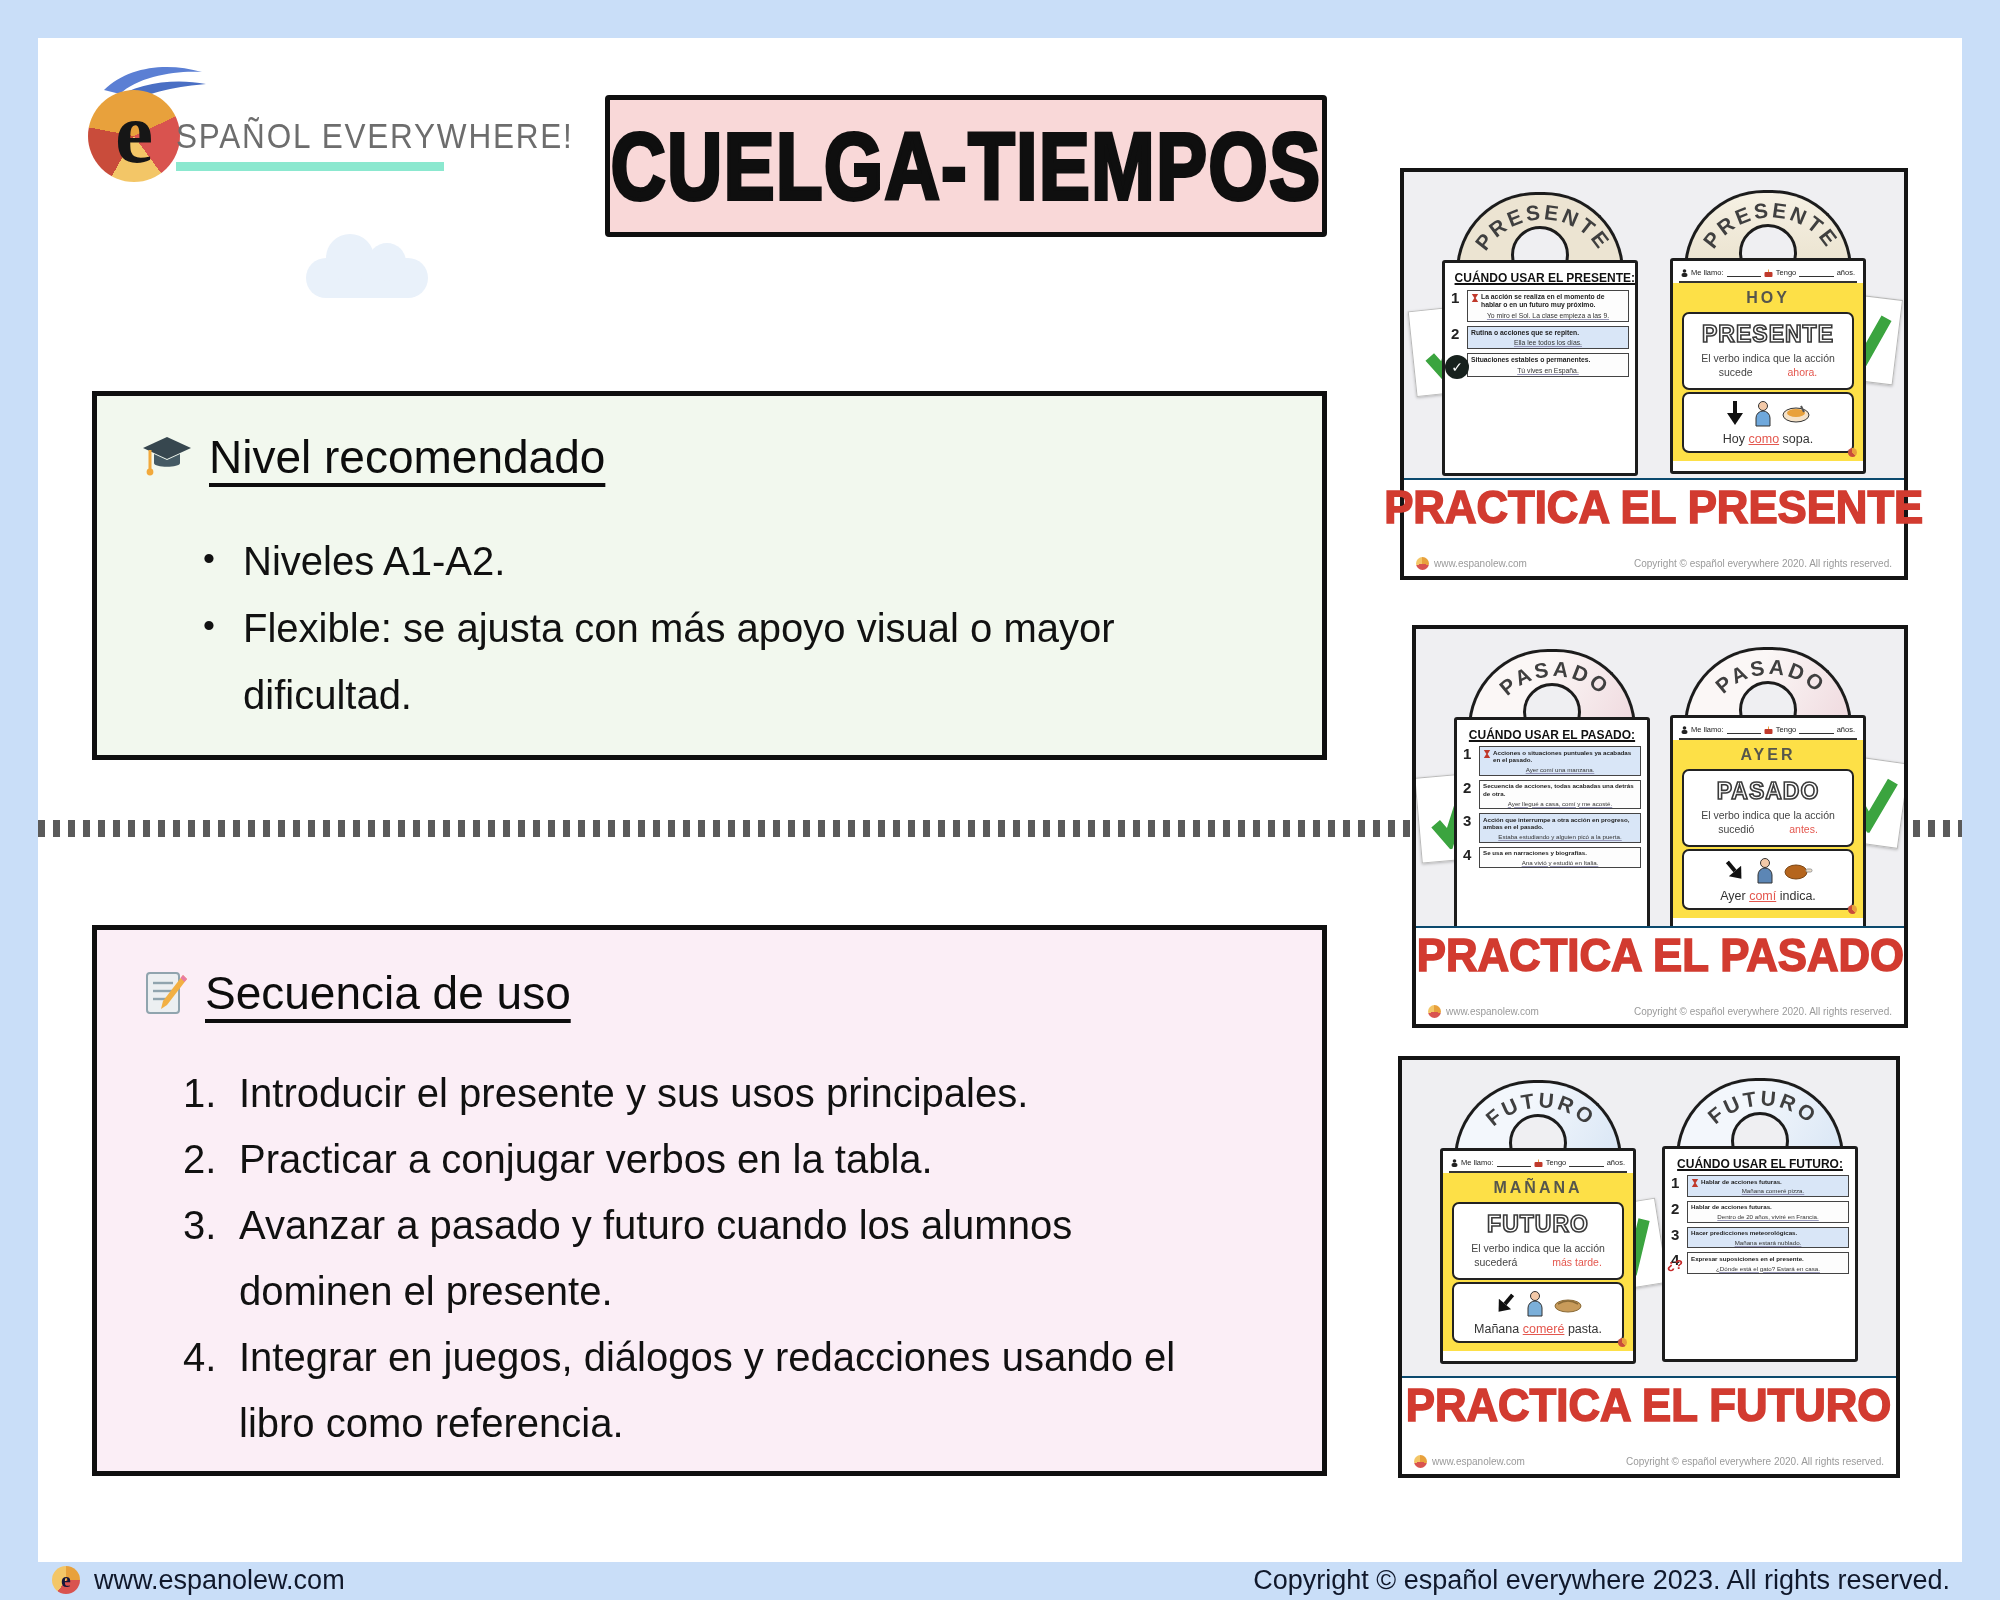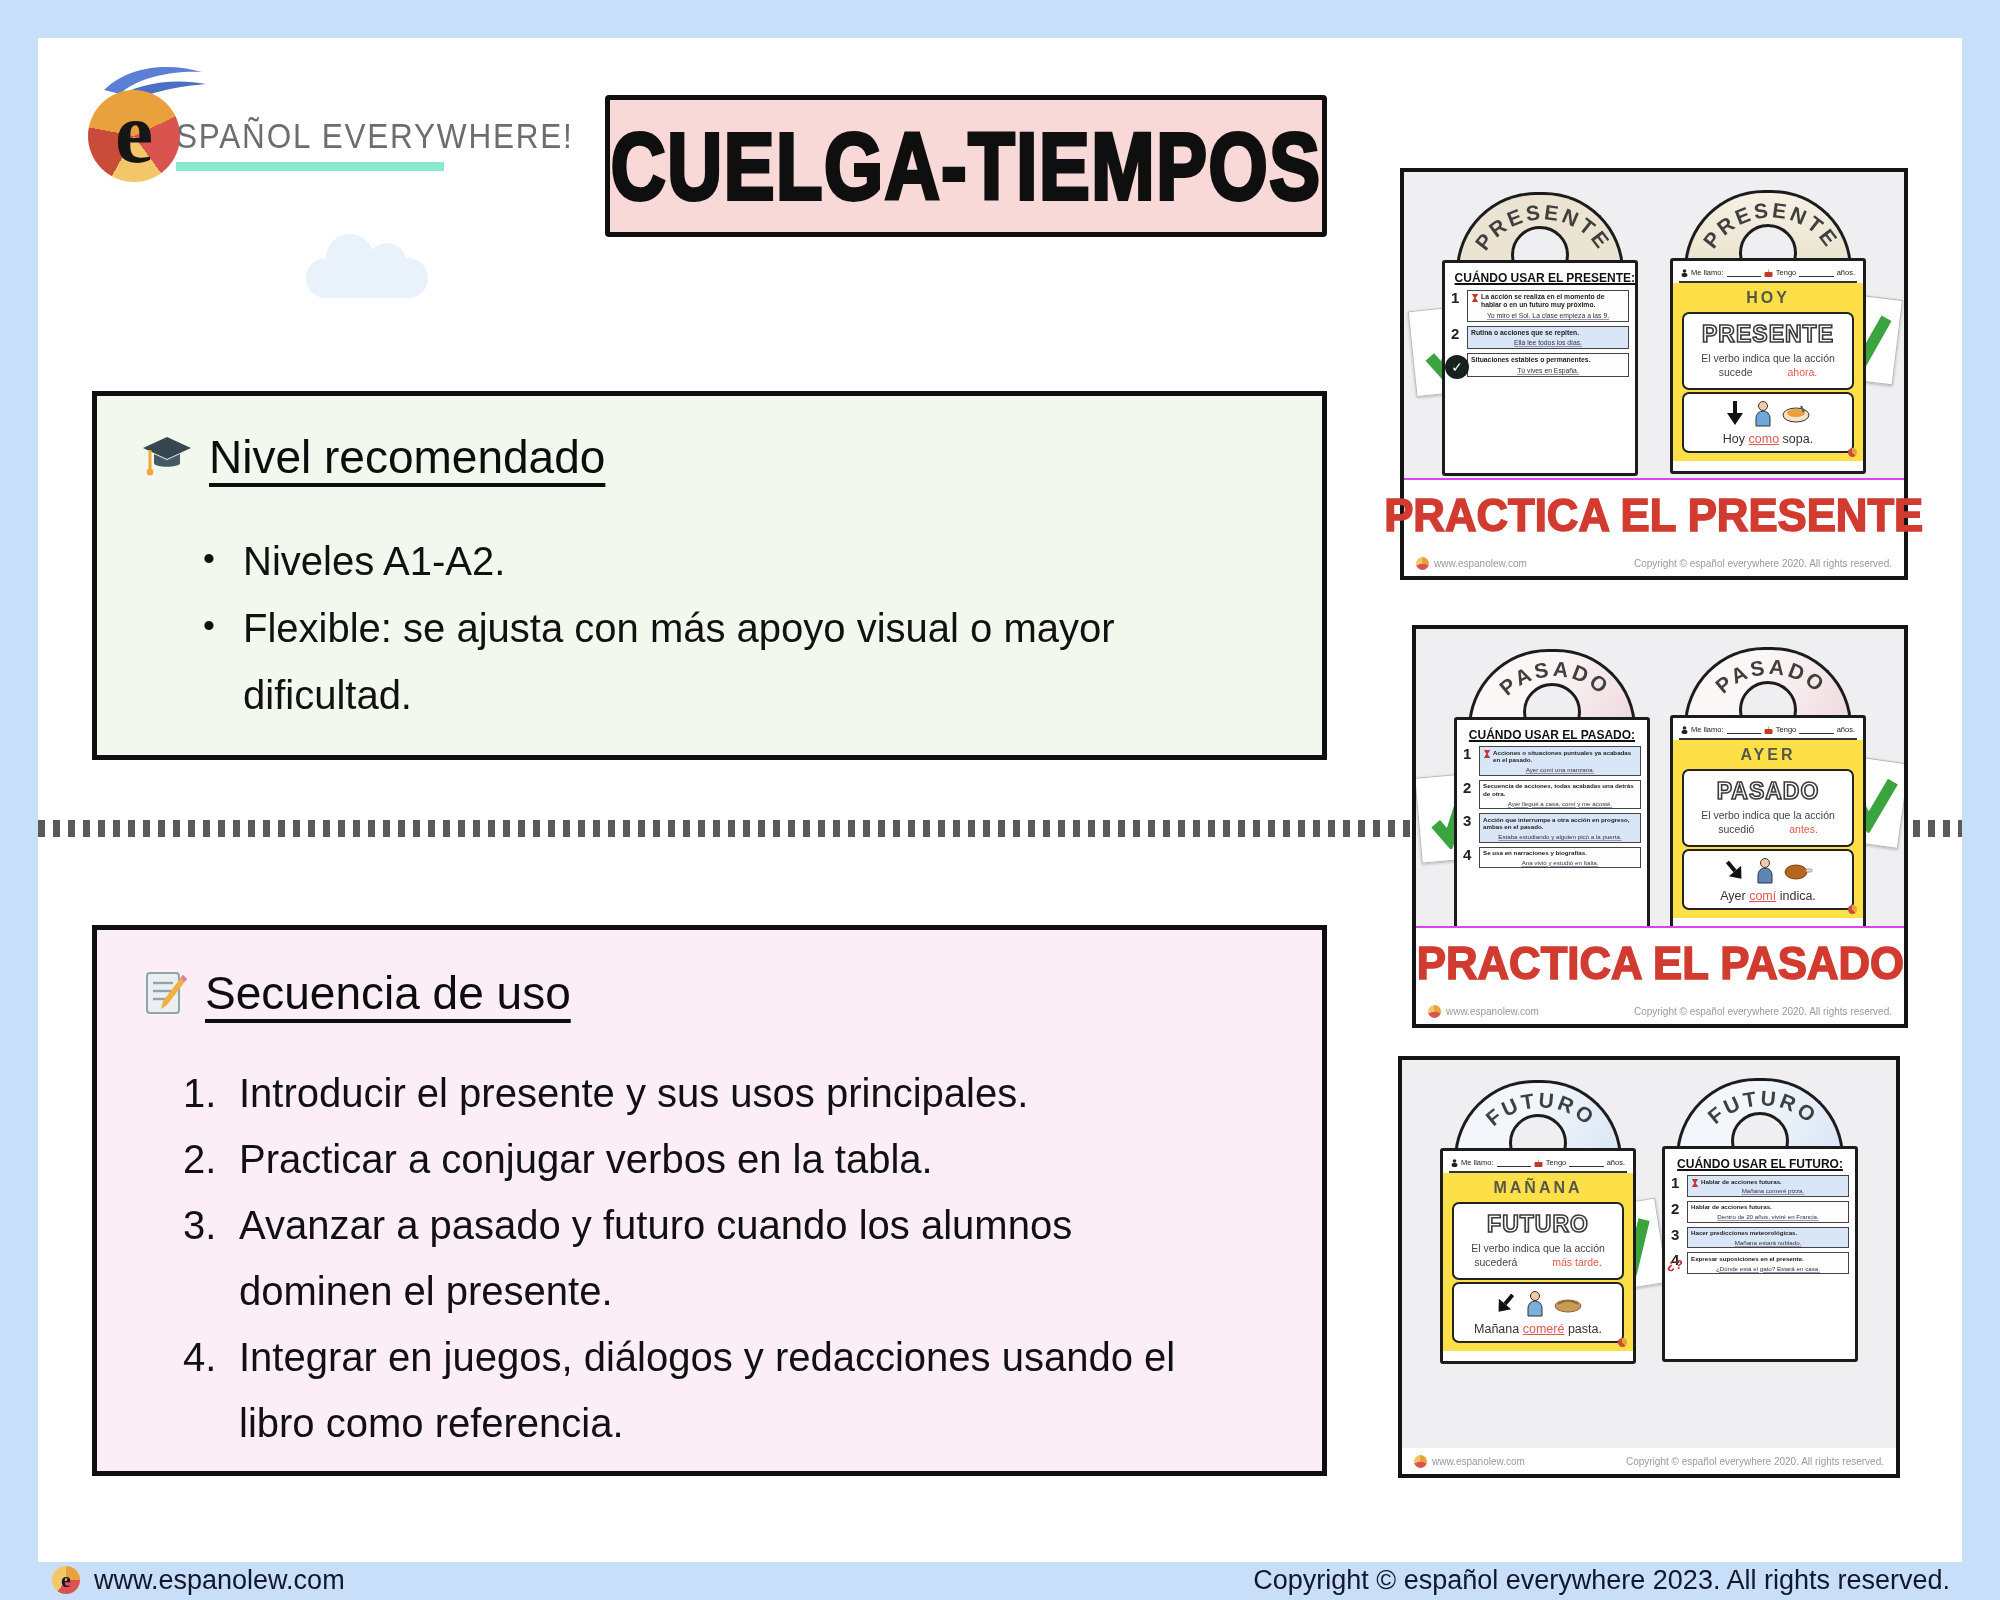--- a/index.html
+++ b/index.html
@@ -53,21 +53,21 @@
   
   .divider { position:absolute; left:38px; top:820px; width:1924px; height:17px; z-index:1;
       background:repeating-linear-gradient(90deg,#5a5a5a 0 7px, transparent 7px 15px); }
 
   
   .card { position:absolute; background:#fff; border:4px solid #141414; z-index:2; display:flex; flex-direction:column; }
   .card1 { left:1400px; top:168px;  width:508px; height:412px; }
   .card2 { left:1412px; top:625px;  width:496px; height:403px; }
   .card3 { left:1398px; top:1056px; width:502px; height:422px; }
   .photo { position:relative; flex:1 1 auto; background:#EFEFF2; overflow:hidden; }
-  .caption { flex:0 0 72px; border-top:2px solid #d946ef; display:flex; align-items:center; justify-content:center; background:#fff; }
+  .caption { flex:0 0 72px; border-top:2px solid #0c4a6e; display:flex; justify-content:center; background:#fff; }
   .caption span { font-size:46px; font-weight:bold; color:#D23B30; -webkit-text-stroke:1.6px #D23B30;
       white-space:nowrap; transform:scaleX(.95); }
   .minifooter { flex:0 0 26px; display:flex; align-items:center; justify-content:space-between; padding:0 12px; background:#fff; }
   .minifooter .mf { font-size:10px; color:#9a9a9a; }
   .mf-left { display:flex; align-items:center; gap:5px; }
   .mini-e { width:13px; height:13px; border-radius:50%;
       background:conic-gradient(#E8A13C 0 30%, #D9534F 30% 70%, #F3C667 70% 100%); }
 
   
   .hanger { position:absolute; width:196px; z-index:1; }
@@ -555,20 +555,23 @@
             <span class="u-num">4</span>
             <div class="u-box u-white">
               <div class="u-rule">Expresar suposiciones en el presente.</div>
               <div class="u-ex">¿Dónde está el gato? Estará en casa.</div>
             </div>
             <span class="qmark">¿?</span>
           </div>
         </div>
       </div>
     </div>
+    <div class="caption">
+      <span>PRACTICA EL FUTURO</span>
+    </div>
     <div class="minifooter">
       <span class="mf mf-left">
           <span class="mini-e"></span>
           <span>www.espanolew.com</span>
         </span>
       <span class="mf">Copyright © español everywhere 2020. All rights reserved.</span>
     </div>
   </div>
 
   <div class="footer-bar">

